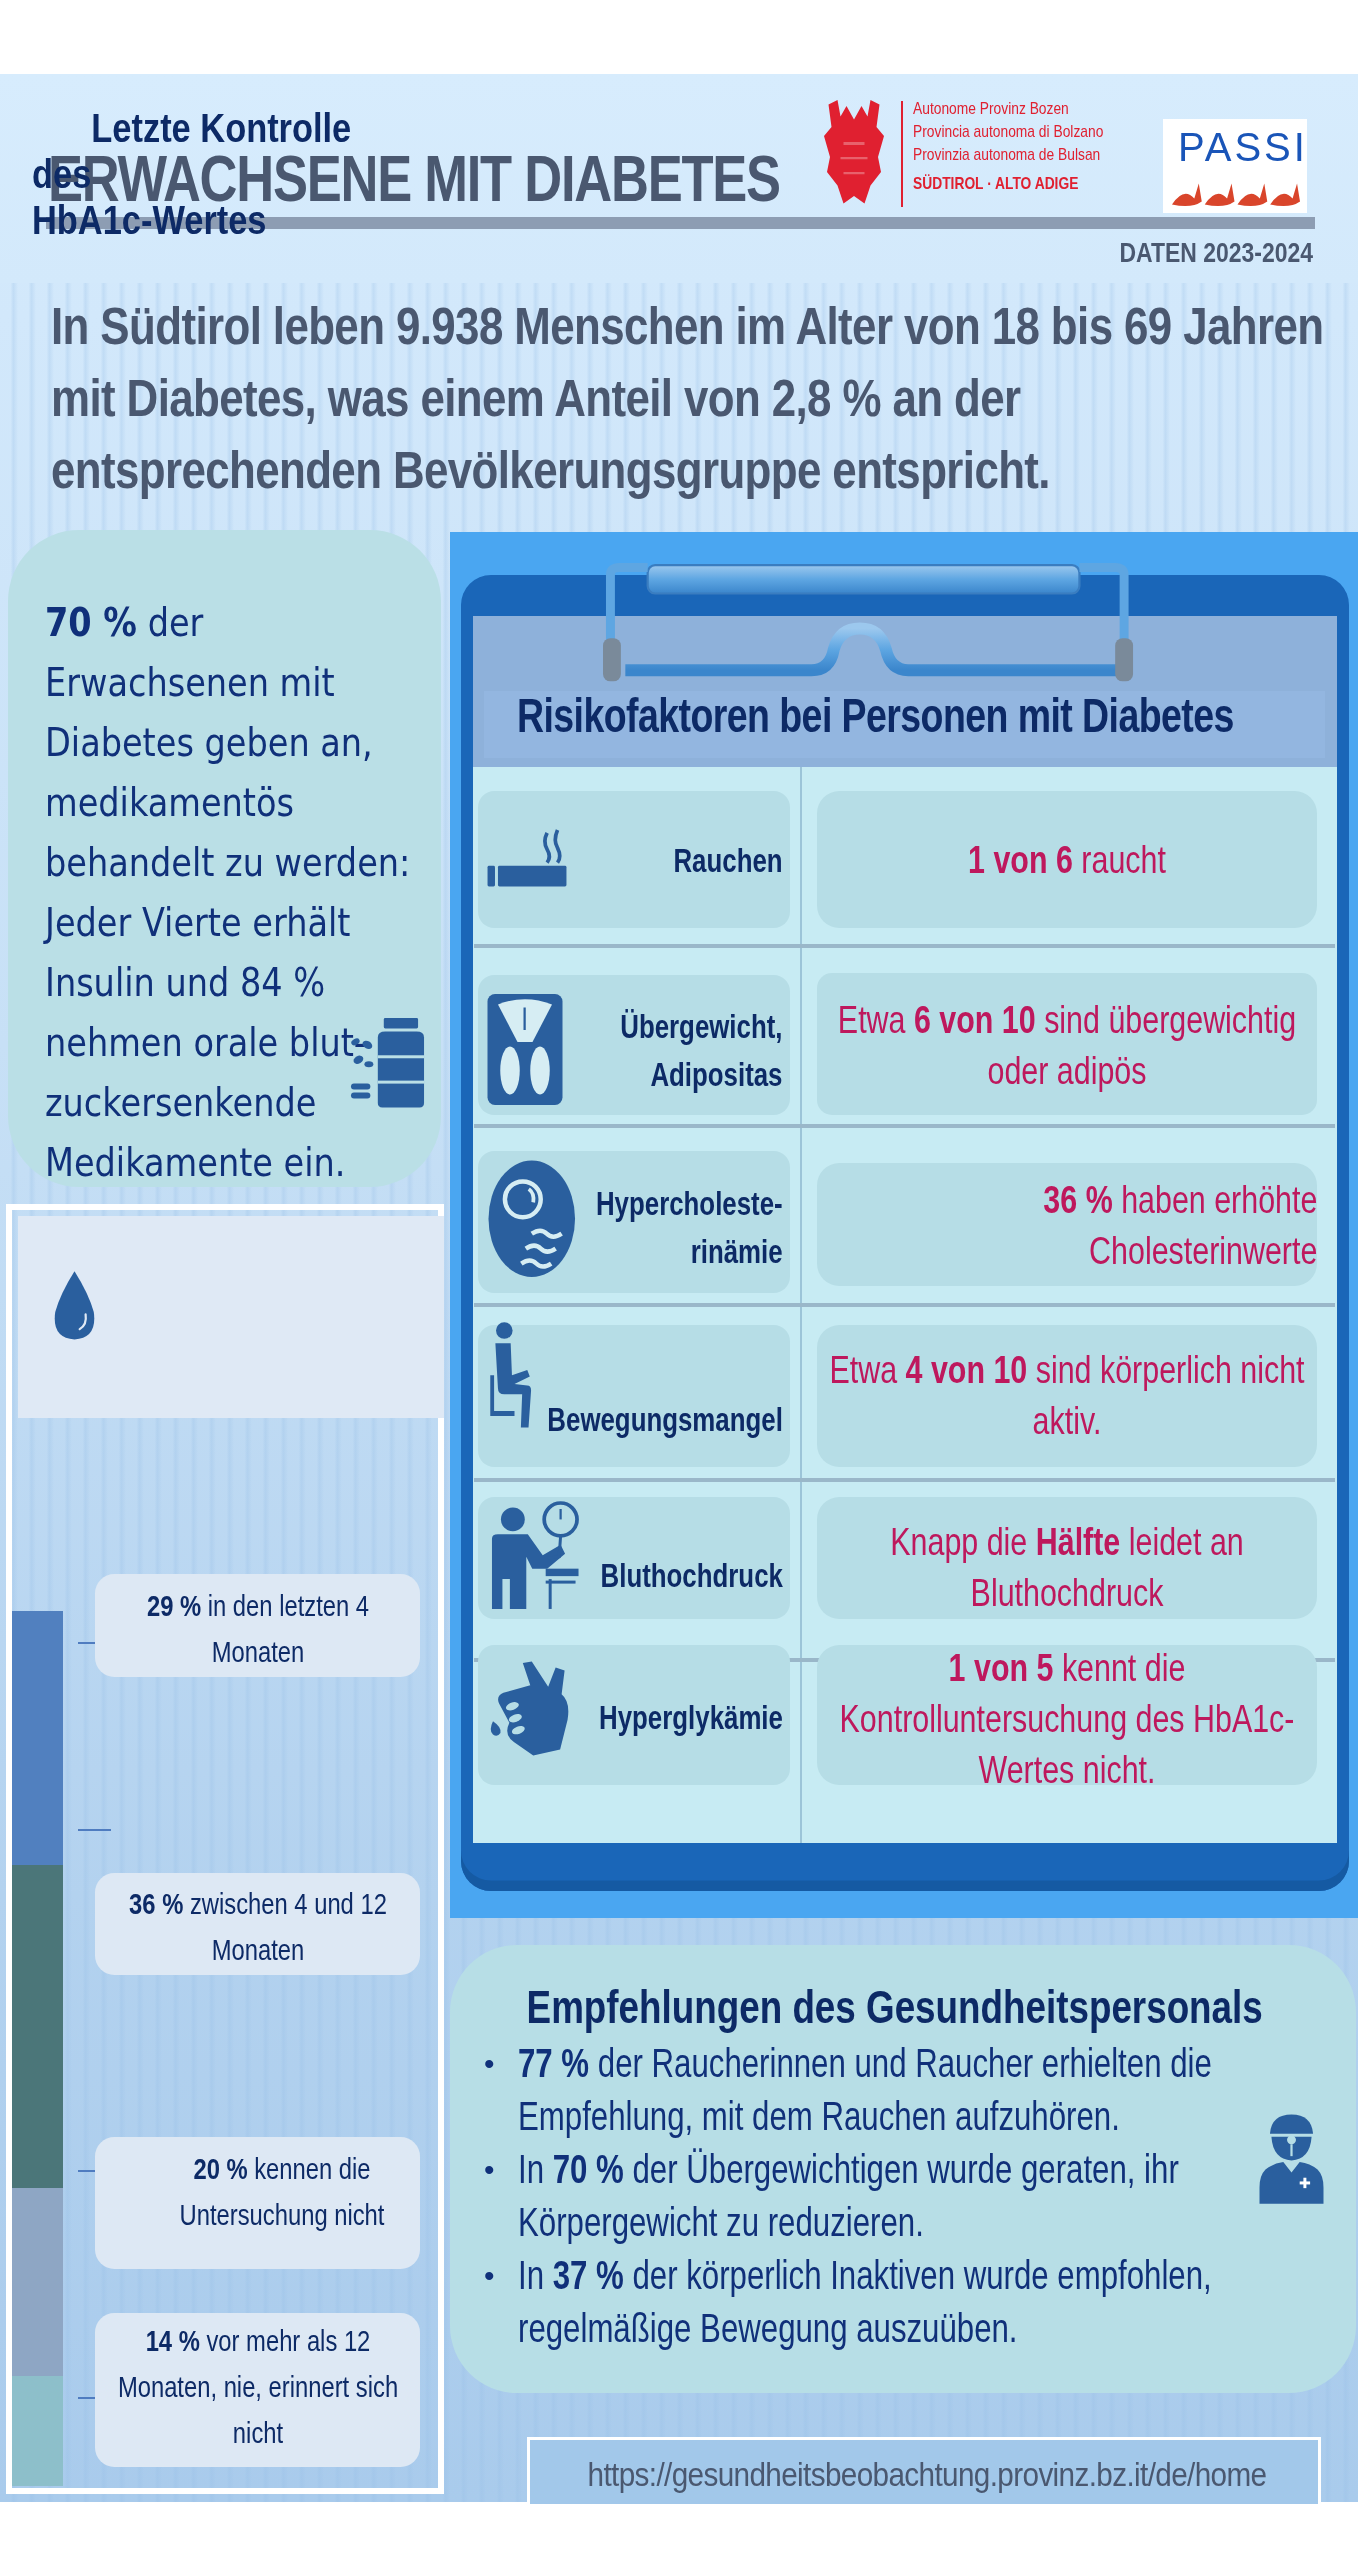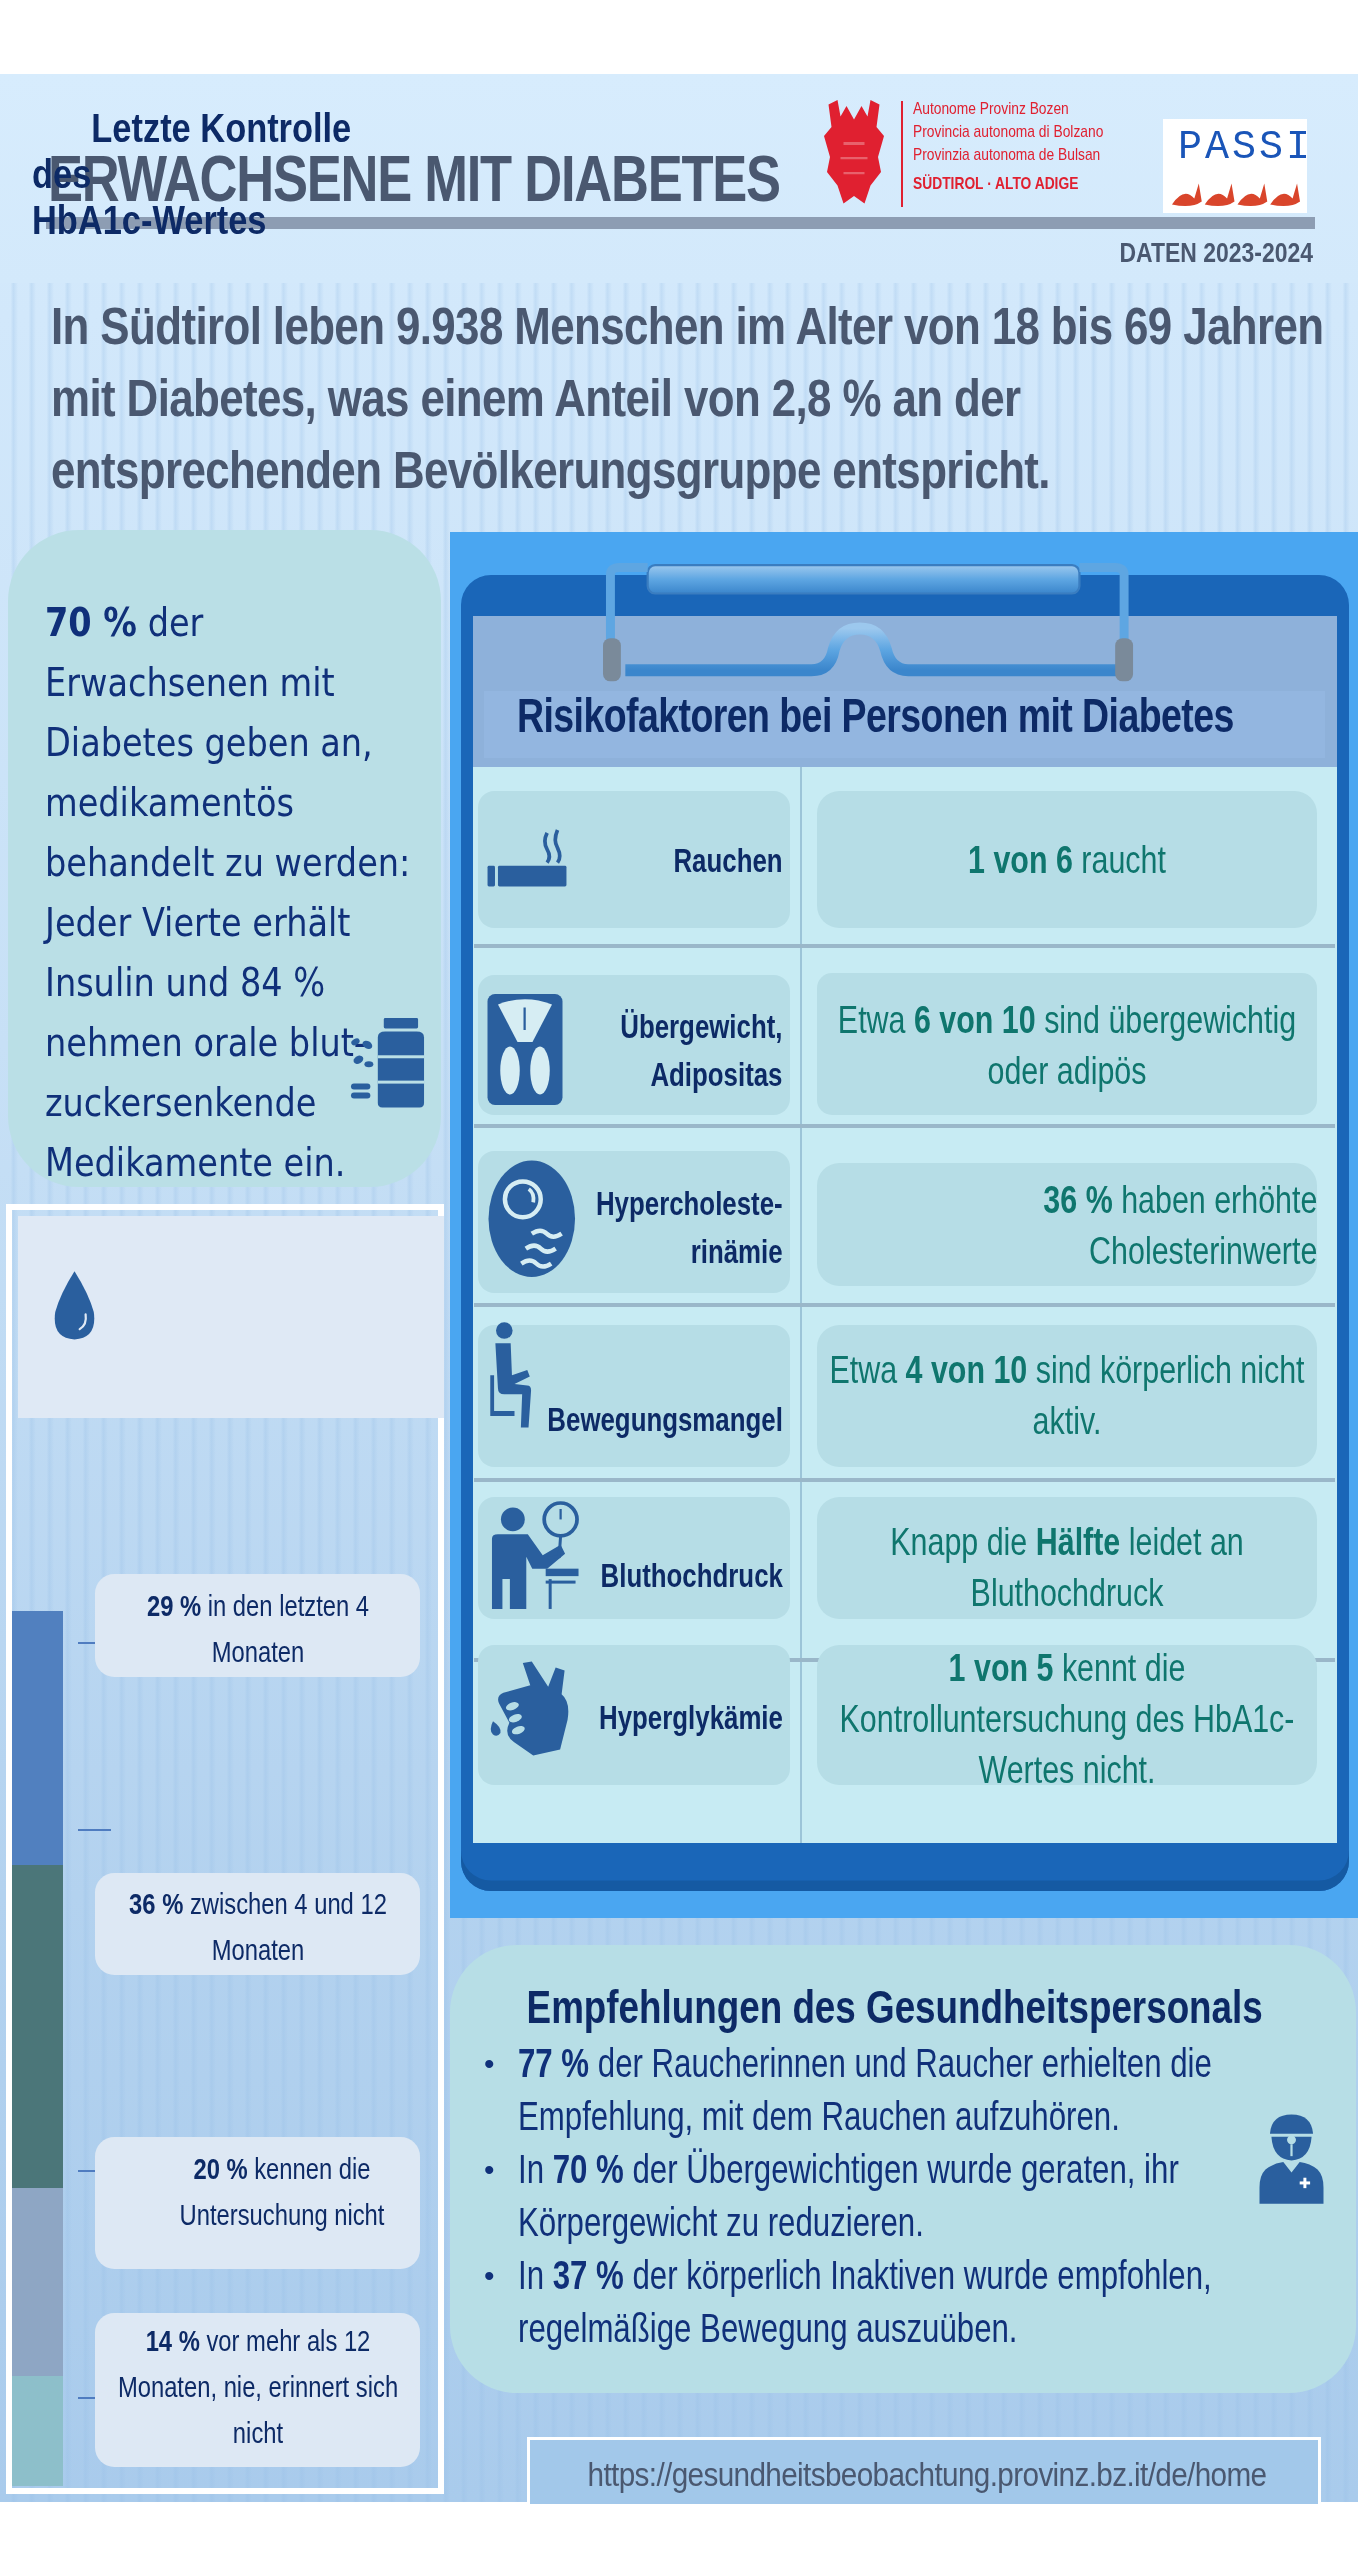--- a/index.html
+++ b/index.html
@@ -21,21 +21,21 @@
     color: #4a5870; letter-spacing: -1.5px; transform: scaleX(0.82); transform-origin: left center;
     white-space: nowrap;
   }
   .title-rule { position: absolute; left: 46px; top: 217px; width: 1269px; height: 12px; background: #8d9db3; }
   .logo-eagle { position: absolute; left: 821px; top: 97px; width: 66px; height: 111px; }
   .logo-divider { position: absolute; left: 901px; top: 101px; width: 2.2px; height: 106px; background: #e02030; }
   .logo-text { position: absolute; left: 913px; top: 97px; color: #e02030; font-size: 15.7px; line-height: 23px; font-family: "Liberation Sans", sans-serif; }
   .logo-text .ltline { display: block; white-space: nowrap; transform: scaleX(0.88); transform-origin: left center; }
   .logo-text .ltstrong { font-weight: bold; margin-top: 6px; }
   .logo-passi { position: absolute; left: 1163px; top: 119px; width: 144px; height: 94px; background: #ffffff; }
-  .passi-word { position: absolute; left: 15px; top: 6px; font-size: 40px; color: #1a55b8; font-family: Liberation Mono, monospace; letter-spacing: 3px; }
+  .passi-word { position: absolute; left: 15px; top: 6px; font-size: 40px; color: #1a55b8; font-family: Liberation Sans, sans-serif; letter-spacing: 3px; }
   .passi-feet { position: absolute; left: 6px; bottom: 4.5px; width: 134px; height: 30px; }
   .date-label {
     position: absolute; right: 45px; top: 237px; font-size: 28px; font-weight: bold; color: #4a5870;
     transform: scaleX(0.82); transform-origin: right center; white-space: nowrap;
   }
 
   .intro {
     position: absolute; left: 51px; top: 291px; width: 1284px;
     font-size: 51px; line-height: 72px; font-weight: bold; color: #4a5870;
     transform: scaleX(0.86); transform-origin: left top; width: 1493px; letter-spacing: -0.7px;
@@ -95,21 +95,21 @@
   .row-divider { position: absolute; left: 474px; width: 861px; height: 3.7px; background: #9ab7c9; }
 
   .rf-left { position: absolute; left: 478px; width: 312px; background: #b6dde6; border-radius: 16.4px; }
   .rf-right { position: absolute; left: 817px; width: 500px; background: #b6dde6; border-radius: 22.4px; }
   .rf-icon { position: absolute; }
   .rf-label {
     position: absolute; right: 7.5px; text-align: right; font-weight: bold; color: #0d2a66;
     font-size: 34px; line-height: 48px; transform: scaleX(0.76); transform-origin: right center; white-space: nowrap;
   }
   .rf-value {
-    position: absolute; left: 0; width: 500px; text-align: center; color: #0f766e;
+    position: absolute; left: 0; width: 500px; text-align: center; color: #be185d;
     font-size: 39px; line-height: 51px;
   }
   .rf-value .vtext { display: inline-block; transform: scaleX(0.78); transform-origin: center top; width: 642px; margin-left: -71px; }
   .rf-value b { font-weight: bold; }
 
   
   .rec-panel { position: absolute; left: 450px; top: 1945px; width: 906px; height: 448px; background: #b7dee6; border-radius: 67px; }
   .rec-title {
     position: absolute; left: 485px; top: 1980px; width: 896px; font-size: 46px; font-weight: bold; color: #0d2a66;
     transform: scaleX(0.8); transform-origin: left top; white-space: nowrap; padding-left: 52px;

